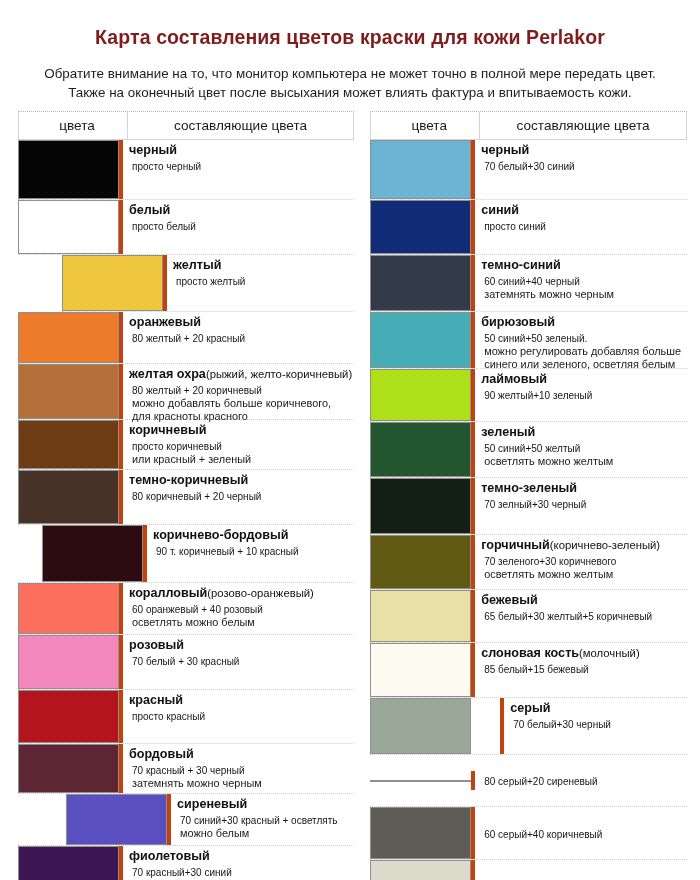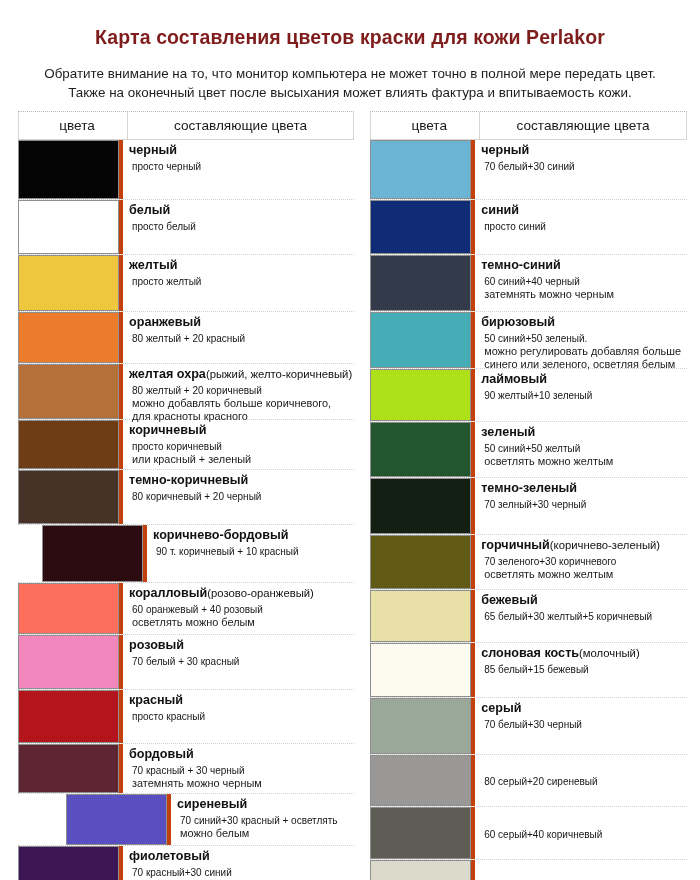--- a/index.html
+++ b/index.html
@@ -169,21 +169,21 @@
           </div>
           <div class="row" style="height: 55px;">
             <div class="swatch-cell">
               <div class="swatch" style="background: rgb(255, 255, 255);"></div>
             </div>
             <div class="desc-cell">
               <div class="cname">белый</div>
               <div class="cmix indent">просто белый</div>
             </div>
           </div>
-          <div class="row" style="height: 57px;">
+          <div class="row" style="height: 57px; margin-left: 44px;">
             <div class="swatch-cell">
               <div class="swatch" style="background: rgb(238, 199, 63);"></div>
             </div>
             <div class="desc-cell">
               <div class="cname">желтый</div>
               <div class="cmix indent">просто желтый</div>
             </div>
           </div>
           <div class="row" style="height: 52px;">
             <div class="swatch-cell">
@@ -387,30 +387,30 @@
           </div>
           <div class="row" style="height: 55px;">
             <div class="swatch-cell">
               <div class="swatch" style="background: rgb(253, 251, 240);"></div>
             </div>
             <div class="desc-cell">
               <div class="cname">слоновая кость<span class="alt">(молочный)</span></div>
               <div class="cmix indent">85 белый+15 бежевый</div>
             </div>
           </div>
-          <div class="row" style="height: 57px;">
+          <div class="row" style="height: 57px; gap: 29px;">
             <div class="swatch-cell">
               <div class="swatch" style="background: rgb(154, 168, 153);"></div>
             </div>
             <div class="desc-cell">
               <div class="cname">серый</div>
               <div class="cmix indent">70 белый+30 черный</div>
             </div>
           </div>
-          <div class="row" style="height: 52px;">
+          <div class="row" style="height: 52px; align-items: center;">
             <div class="swatch-cell">
               <div class="swatch" style="background: rgb(153, 152, 151);"></div>
             </div>
             <div class="desc-cell centered">
               <div class="cmix indent">80 серый+20 сиреневый</div>
             </div>
           </div>
           <div class="row" style="height: 53px;">
             <div class="swatch-cell">
               <div class="swatch" style="background: rgb(93, 93, 85);"></div>

